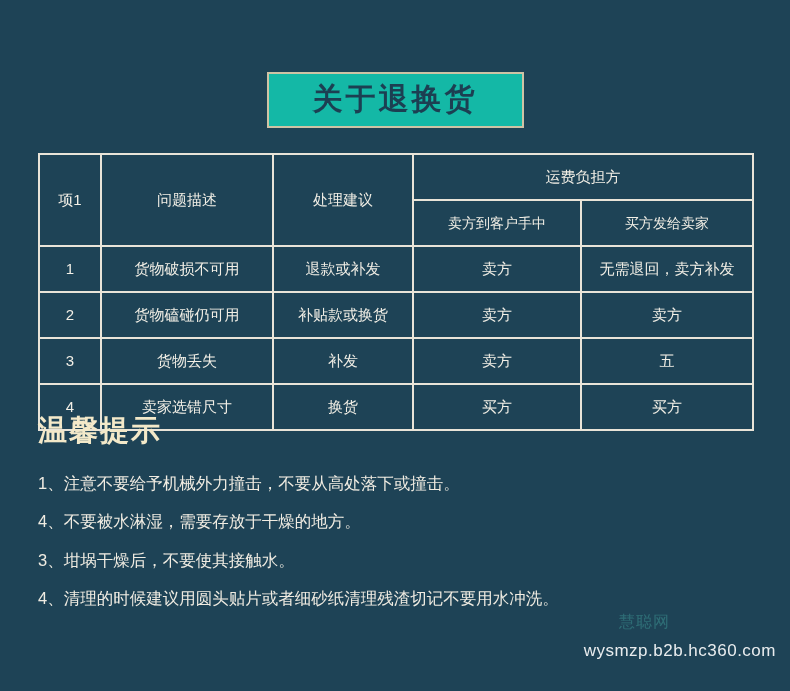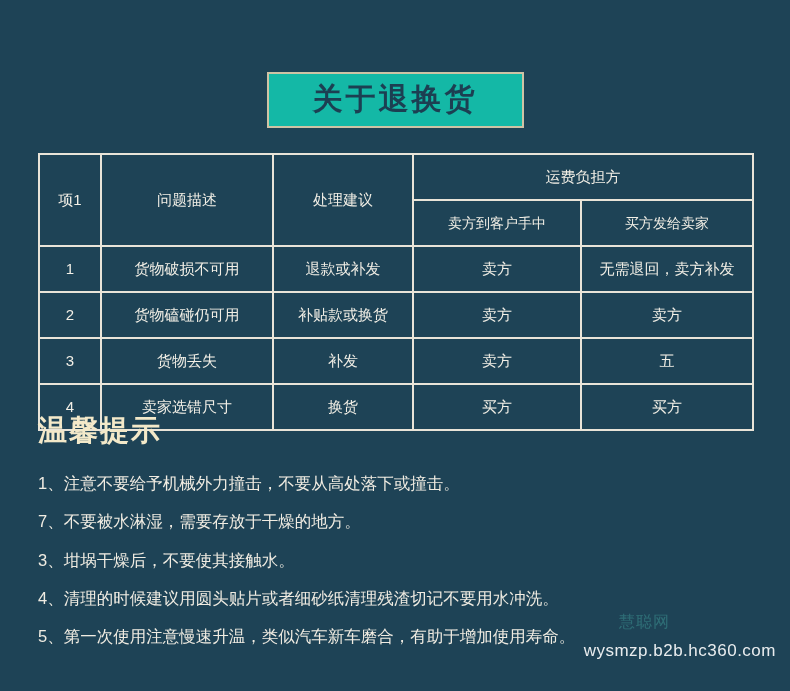--- a/index.html
+++ b/index.html
@@ -194,22 +194,21 @@
         <td>买方</td>
         <td>买方</td>
       </tr>
     </tbody>
   </table>
 </div>
 
 <div class="tips-title">温馨提示</div>
 <div class="tips-list">
   <div class="tip-line">1、注意不要给予机械外力撞击，不要从高处落下或撞击。</div>
-  <div class="tip-line">7、不要被水淋湿，需要存放于干燥的地方。</div>
+  <div class="tip-line">4、不要被水淋湿，需要存放于干燥的地方。</div>
   <div class="tip-line">3、坩埚干燥后，不要使其接触水。</div>
   <div class="tip-line">4、清理的时候建议用圆头贴片或者细砂纸清理残渣切记不要用水冲洗。</div>
-  <div class="tip-line">5、第一次使用注意慢速升温，类似汽车新车磨合，有助于增加使用寿命。</div>
 </div>
 
 <div class="wm-faint">慧聪网</div>
 <div class="watermark">
   <div class="wm-url">wysmzp.b2b.hc360.com</div>
 </div>
 
 </body></html>

